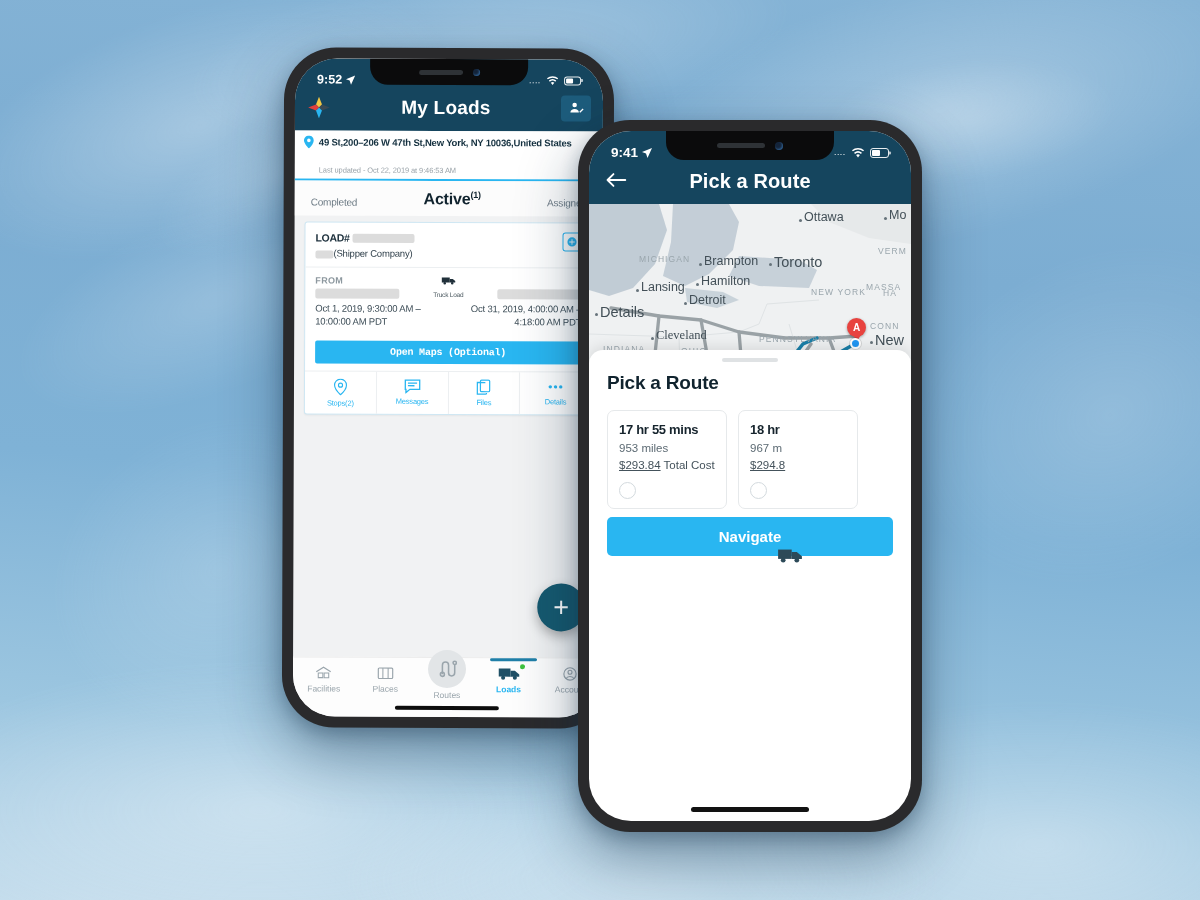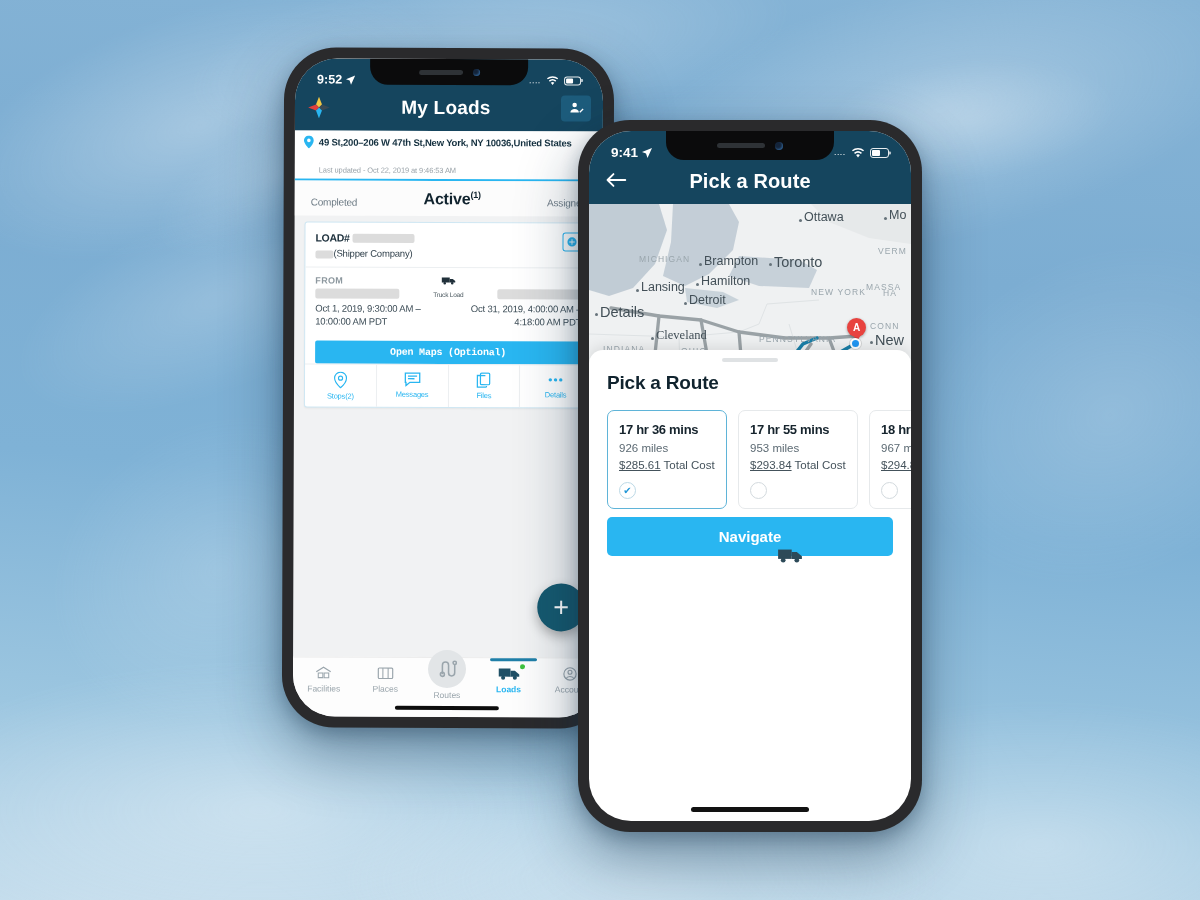--- a/index.html
+++ b/index.html
@@ -124,21 +124,21 @@
   .lc-lab { font-size:9px; color:#8d989f; letter-spacing:.3px; font-weight:bold;}
   .lc-truck { text-align:center; position:absolute; left:50%; transform:translateX(-50%); top:4px;}
   .lc-truck span { display:block; font-size:6.5px; color:#4a585f; margin-top:1px; letter-spacing:-.2px;}
   .lc-dates { display:flex; justify-content:space-between; margin-top:4px; gap:10px;}
   .lc-date { font-size:9.5px; color:#3c4c56; line-height:1.35; letter-spacing:-.2px;}
   .lc-date.r { text-align:right; }
   .btn-maps {
     margin:6px 10px 0 10px; background:#29b6f1; color:#fff; text-align:center;
     font-size:10px; font-weight:bold; padding:6px 0; border-radius:2px; letter-spacing:-.2px;font-family:Liberation Mono, monospace;
   }
-  .lc-actions { display:flex; border-top:1px solid #eceff1; }
+  .lc-actions { display:flex; border-top:1px solid #eceff1; margin-top:7px; }
   .lc-act {
     flex:1; text-align:center; padding:7px 0 6px 0; border-right:1px solid #eceff1;
     color:#29b6f1; font-size:7.5px; letter-spacing:-.2px;
   }
   .lc-act:last-child { border-right:none; }
   .lc-act .gl { display:block; margin:0 auto 3px auto; }
   .fab {
     position:absolute; right:16px; bottom:86px; width:48px; height:48px; border-radius:50%;
     background:#15596f; color:#fff; display:flex; align-items:center; justify-content:center;
     font-size:27px; font-weight:300; box-shadow:0 5px 12px rgba(0,0,0,.3);
@@ -585,26 +585,20 @@
         </div>
 
       <div class="pin" style="left:258px; top:114px;">A</div>
       <div class="bluedot" style="left:261px; top:134px;"></div>
       <div class="pin" style="left:19px; top:234px;">B</div>
 
       <div class="sheet">
         <div class="grabber"></div>
         <div class="sheet-title">Pick a Route</div>
         <div class="routes" id="routeList">
-            <div class="route-card sel">
-              <div class="rc-time">17 hr 36 mins</div>
-              <div class="rc-miles">926 miles</div>
-              <div class="rc-cost"><u>$285.61</u> Total Cost</div>
-              <div class="rc-check">✔</div>
-            </div>
             <div class="route-card">
               <div class="rc-time">17 hr 55 mins</div>
               <div class="rc-miles">953 miles</div>
               <div class="rc-cost"><u>$293.84</u> Total Cost</div>
               <div class="rc-check"></div>
             </div>
             <div class="route-card">
               <div class="rc-time">18 hr</div>
               <div class="rc-miles">967 m</div>
               <div class="rc-cost"><u>$294.8</u></div>

